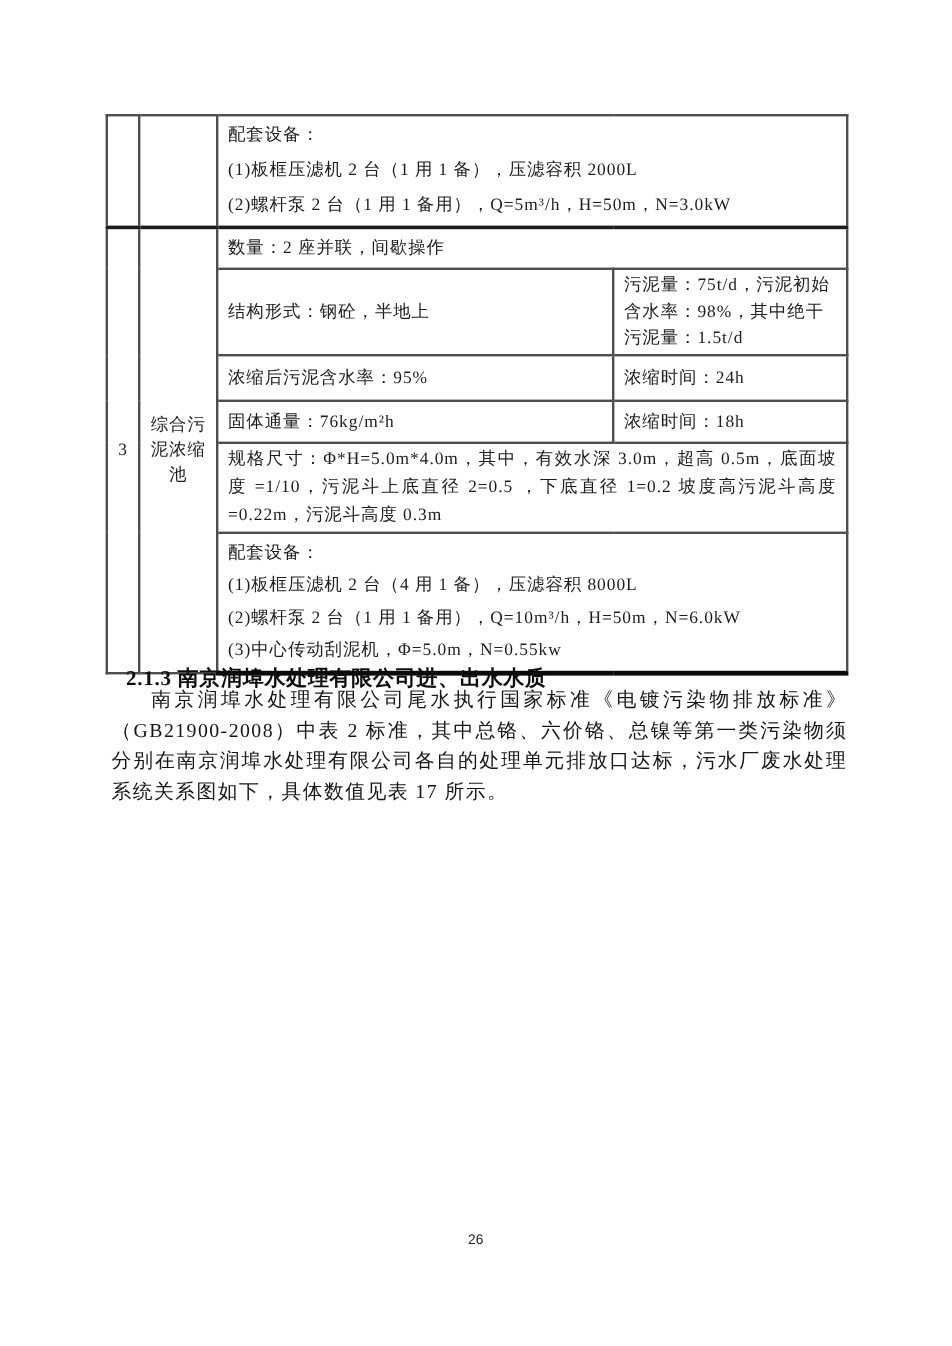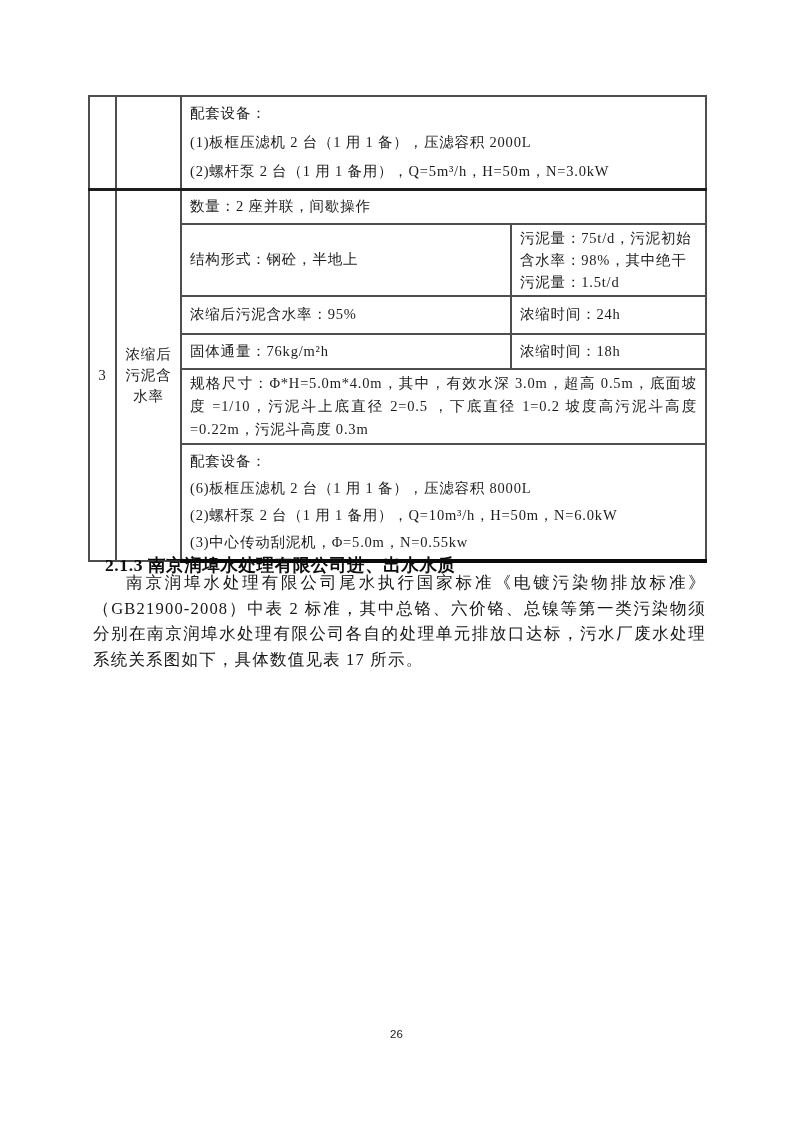--- a/index.html
+++ b/index.html
@@ -103,42 +103,42 @@
         <td class="cell-idx"></td>
         <td class="cell-name"></td>
         <td colspan="2" class="cell-lines">
           <div class="tline">配套设备：</div>
           <div class="tline">(1)板框压滤机 2 台（1 用 1 备），压滤容积 2000L</div>
           <div class="tline">(2)螺杆泵 2 台（1 用 1 备用），Q=5m³/h，H=50m，N=3.0kW</div>
         </td>
       </tr>
       <tr style="height:34px">
         <td rowspan="6" class="cell-idx">3</td>
-        <td rowspan="6" class="cell-name">浓缩后污泥含水率</td>
+        <td rowspan="6" class="cell-name">综合污泥浓缩池</td>
         <td colspan="2">数量：2 座并联，间歇操作</td>
       </tr>
       <tr style="height:72px">
         <td>结构形式：钢砼，半地上</td>
         <td class="cell-right3">污泥量：75t/d，污泥初始含水率：98%，其中绝干污泥量：1.5t/d</td>
       </tr>
       <tr style="height:38px">
         <td>浓缩后污泥含水率：95%</td>
         <td>浓缩时间：24h</td>
       </tr>
       <tr style="height:35px">
         <td>固体通量：76kg/m²h</td>
         <td>浓缩时间：18h</td>
       </tr>
       <tr style="height:68px">
         <td colspan="2" class="cell-spec">规格尺寸：Φ*H=5.0m*4.0m，其中，有效水深 3.0m，超高 0.5m，底面坡度 =1/10，污泥斗上底直径 2=0.5 ，下底直径 1=0.2 坡度高污泥斗高度=0.22m，污泥斗高度 0.3m</td>
       </tr>
       <tr class="last-row" style="height:117px">
         <td colspan="2" class="cell-lines cell-lines-sm">
           <div class="tline">配套设备：</div>
-          <div class="tline">(6)板框压滤机 2 台（1 用 1 备），压滤容积 8000L</div>
+          <div class="tline">(1)板框压滤机 2 台（4 用 1 备），压滤容积 8000L</div>
           <div class="tline">(2)螺杆泵 2 台（1 用 1 备用），Q=10m³/h，H=50m，N=6.0kW</div>
           <div class="tline">(3)中心传动刮泥机，Φ=5.0m，N=0.55kw</div>
         </td>
       </tr>
     </tbody>
   </table>
 
   <h2 class="sec-heading">2.1.3 南京润埠水处理有限公司进、出水水质</h2>
 
   <p class="sec-para">南京润埠水处理有限公司尾水执行国家标准《电镀污染物排放标准》（GB21900-2008）中表 2 标准，其中总铬、六价铬、总镍等第一类污染物须分别在南京润埠水处理有限公司各自的处理单元排放口达标，污水厂废水处理系统关系图如下，具体数值见表 17 所示。</p>

